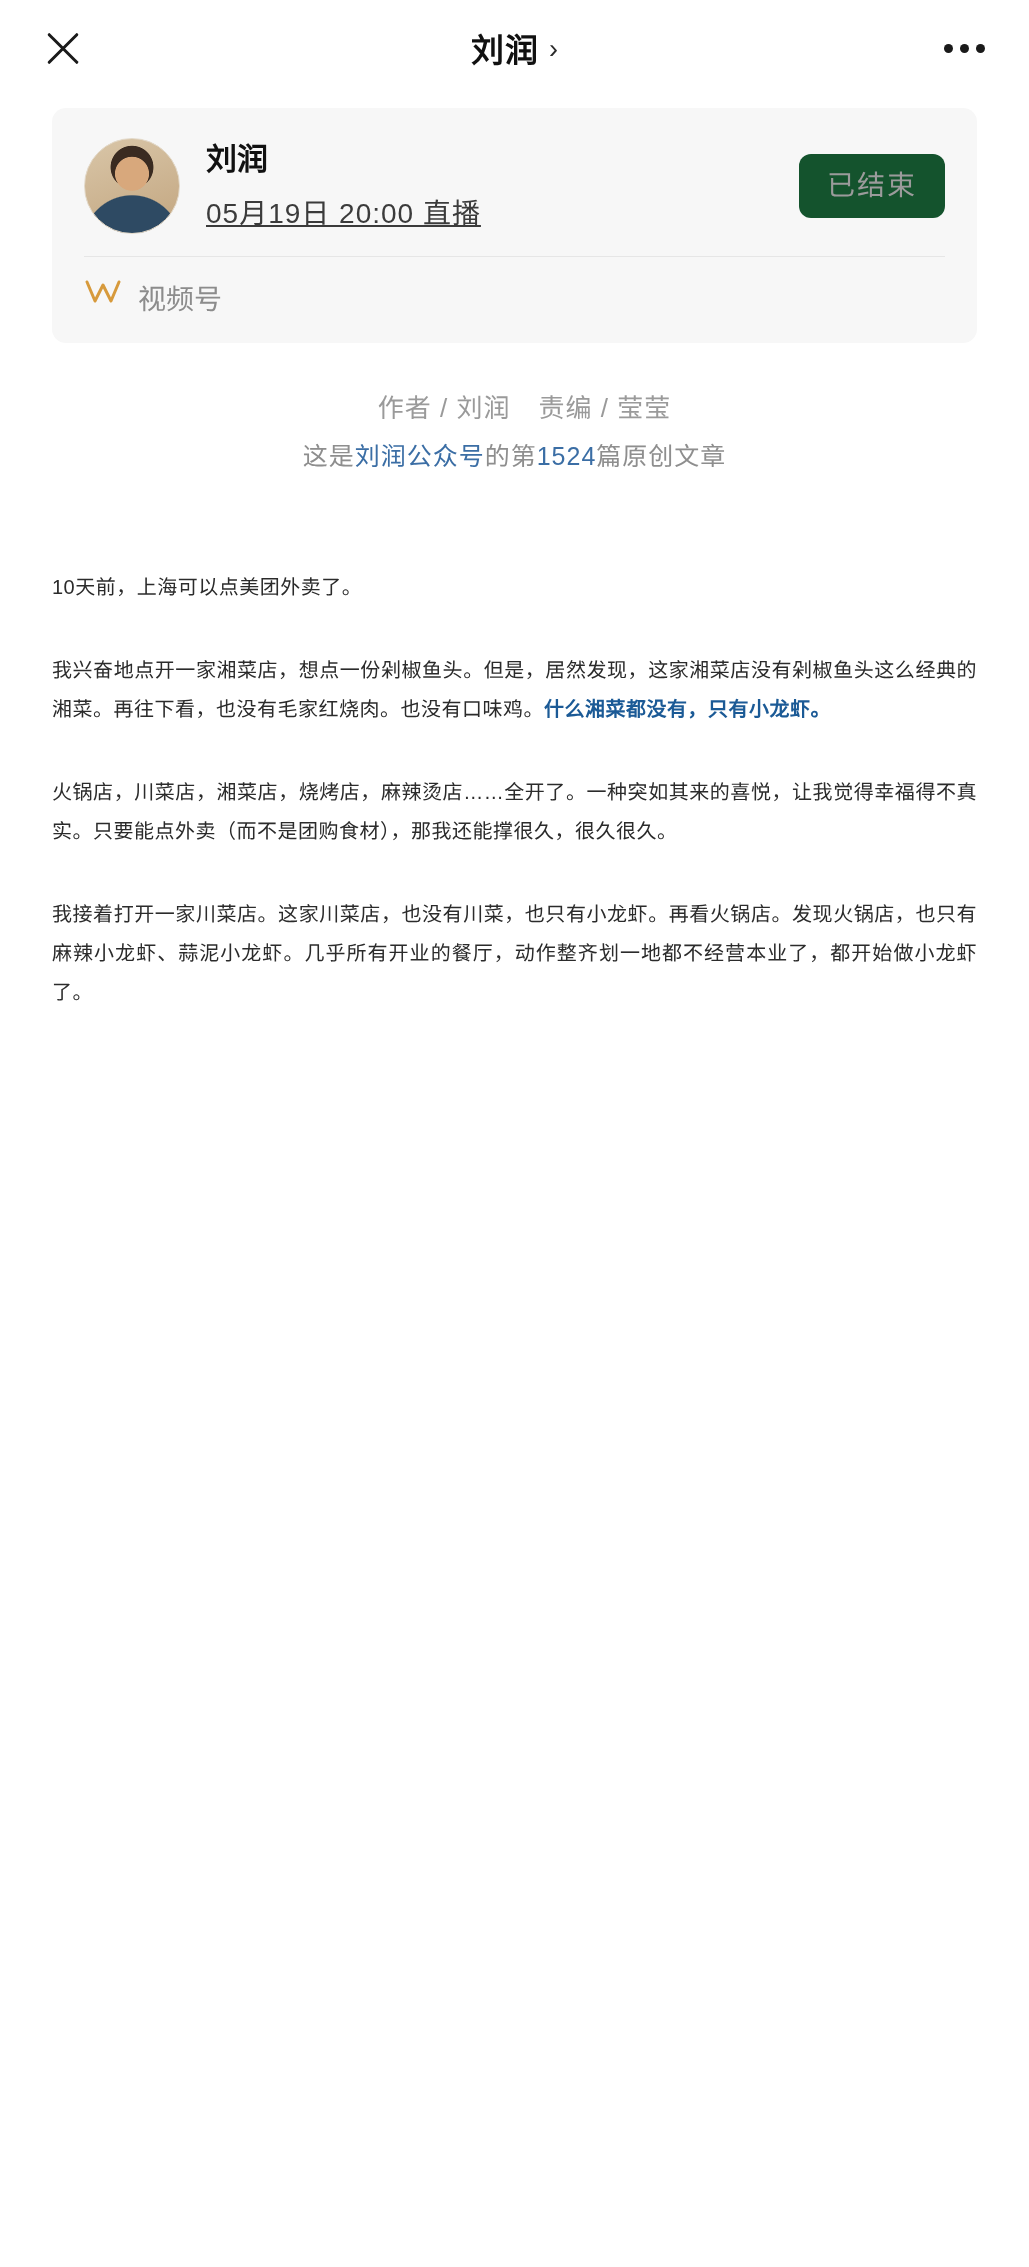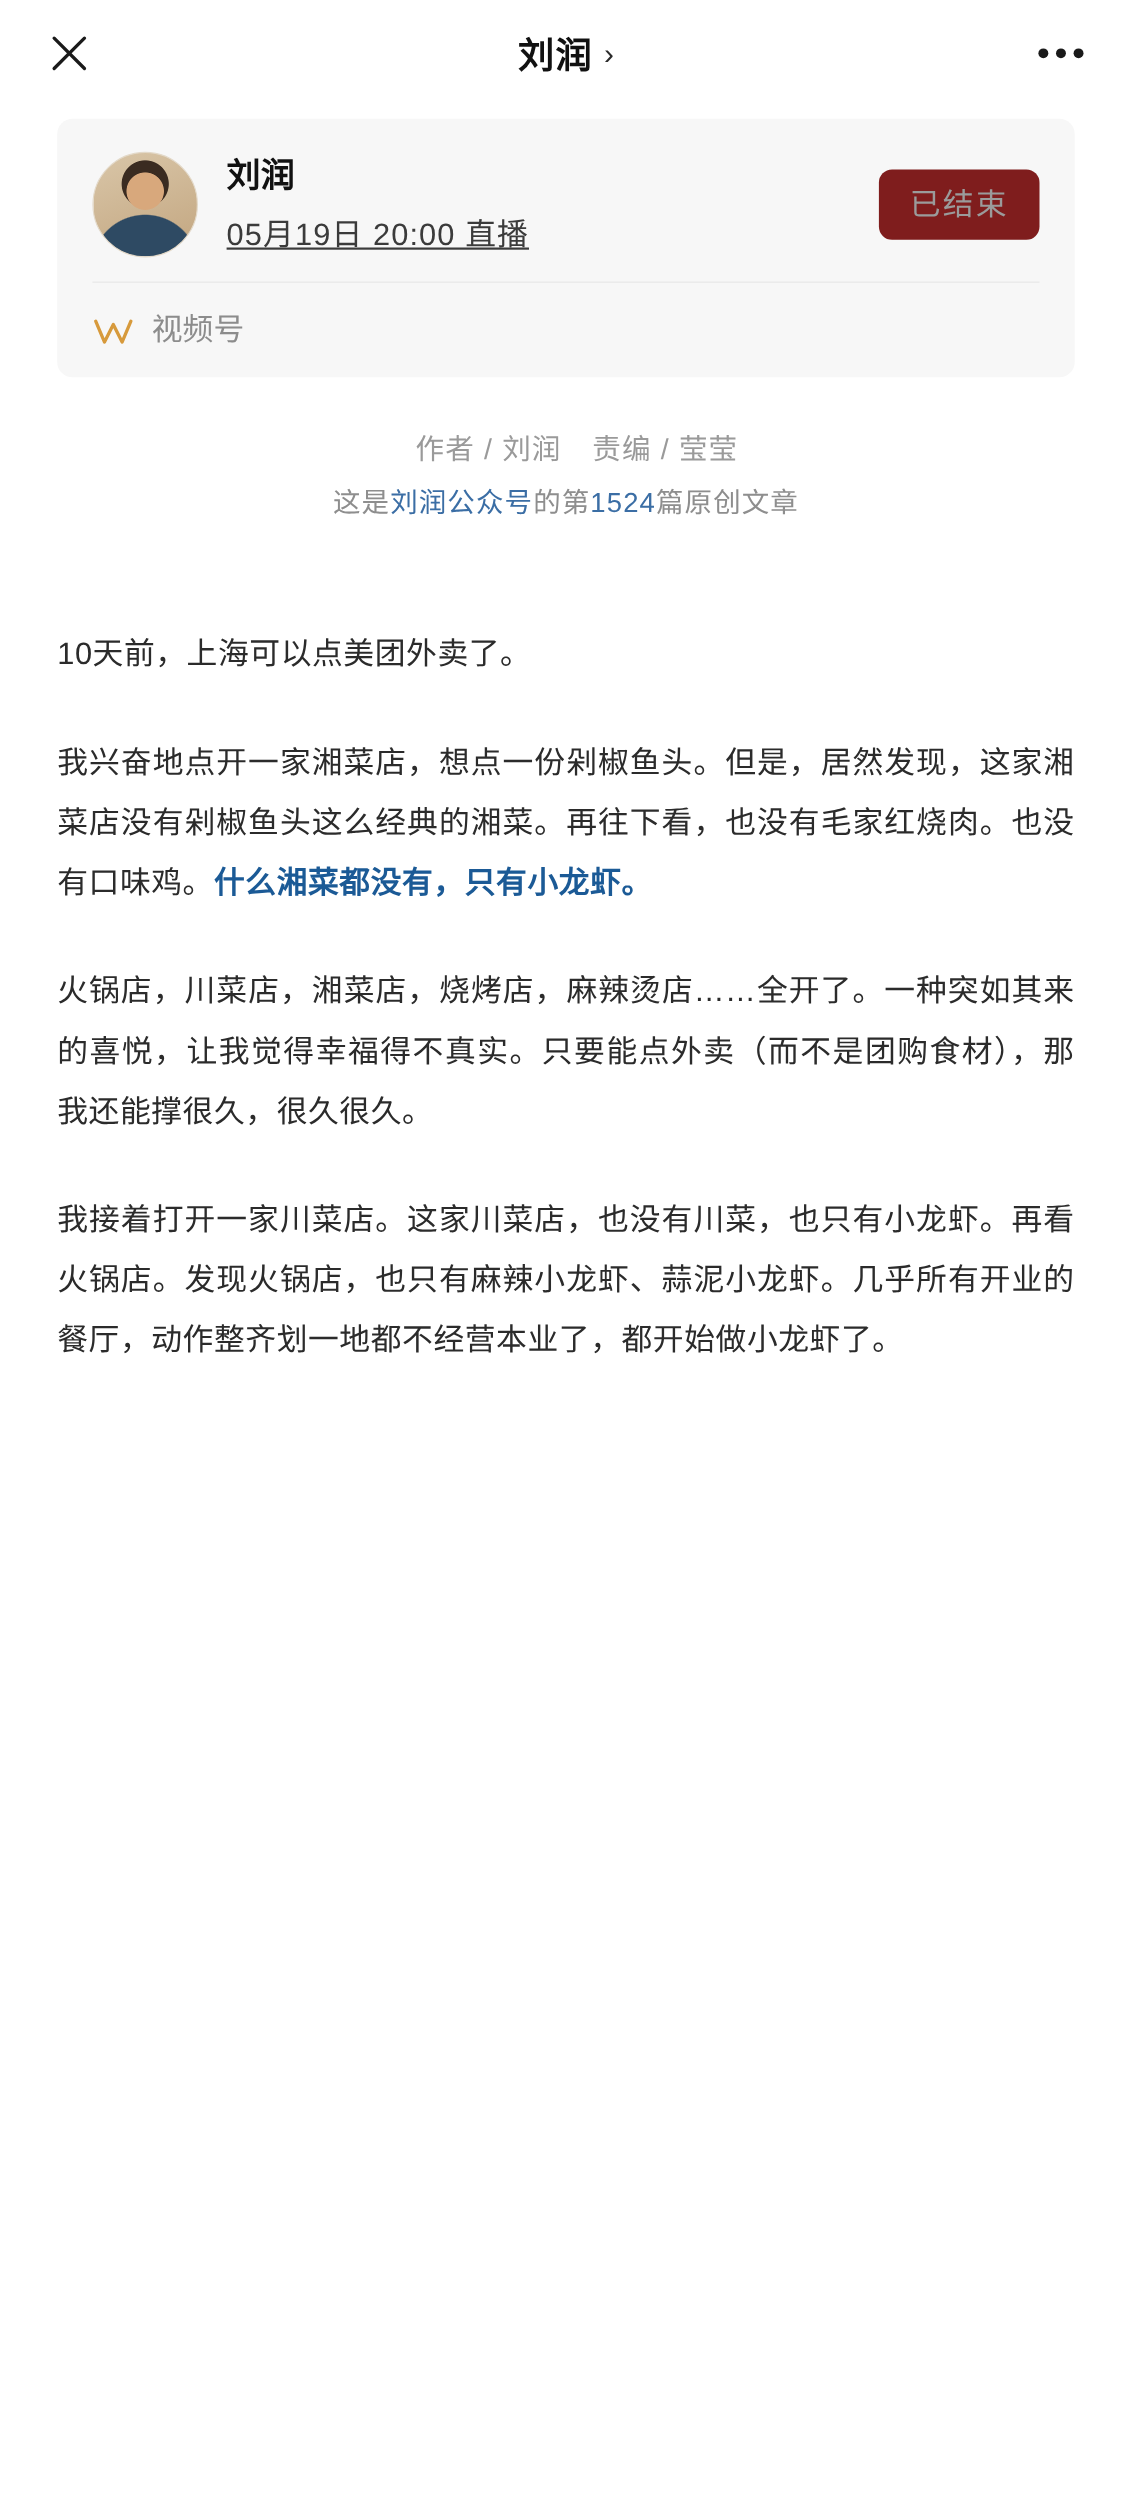--- a/index.html
+++ b/index.html
@@ -109,21 +109,21 @@
   }
   .live-time {
     margin-top: 12px;
     font-size: 28px;
     color: #3b3b3b;
     letter-spacing: 1px;
     text-decoration: underline;
   }
   .live-status {
     flex: 0 0 auto;
-    background: #7f1d1d;
+    background: #14532d;
     color: #9b9b9b;
     font-size: 28px;
     border-radius: 12px;
     padding: 18px 28px;
     line-height: 1;
     letter-spacing: 2px;
   }
   .live-desc {
     margin-top: 26px;
     font-size: 29px;
@@ -131,21 +131,21 @@
     color: #4a4a4a;
     letter-spacing: 0.5px;
   }
   .live-sep {
     margin-top: 22px;
     border-top: 1px solid #e6e6e6;
   }
   .live-channel {
     margin-top: 20px;
     display: flex;
-    align-items: flex-end;
+    align-items: flex-start;
     gap: 16px;
     color: #8c8c8c;
     font-size: 28px;
   }
   .ch-icon {
     width: 38px; height: 30px;
     display: inline-block;
     position: relative;
   }
   .ch-icon svg { display:block; }
@@ -165,21 +165,21 @@
     text-align: center;
     font-size: 25px;
     color: #8e8e8e;
     letter-spacing: 1px;
   }
   .count-line .hl { color: #3b6ea5; }
 
   
   .article {
     margin: 96px 52px 0 52px;
-    font-size: 28px;
+    font-size: 20px;
     line-height: 1.95;
     color: #2b2b2b;
     letter-spacing: 0.5px;
   }
   .article p { margin-bottom: 44px; text-align: justify; }
   .article p:last-child { margin-bottom: 0; }
   .em { color: #1b5a96; font-weight: bold; }
 </style>
 </head>
 <body>

